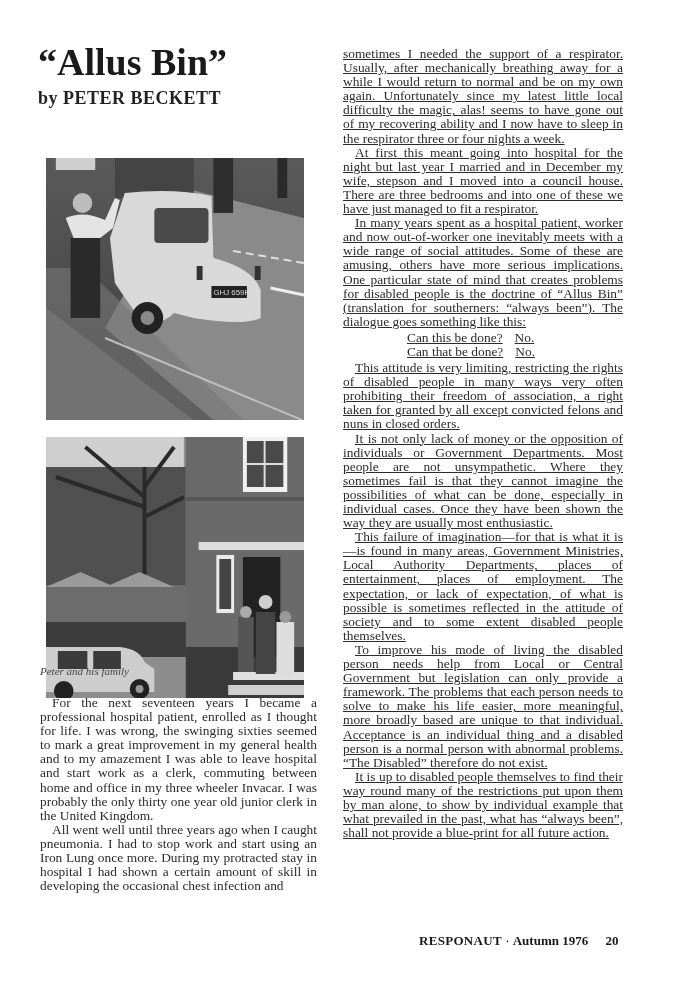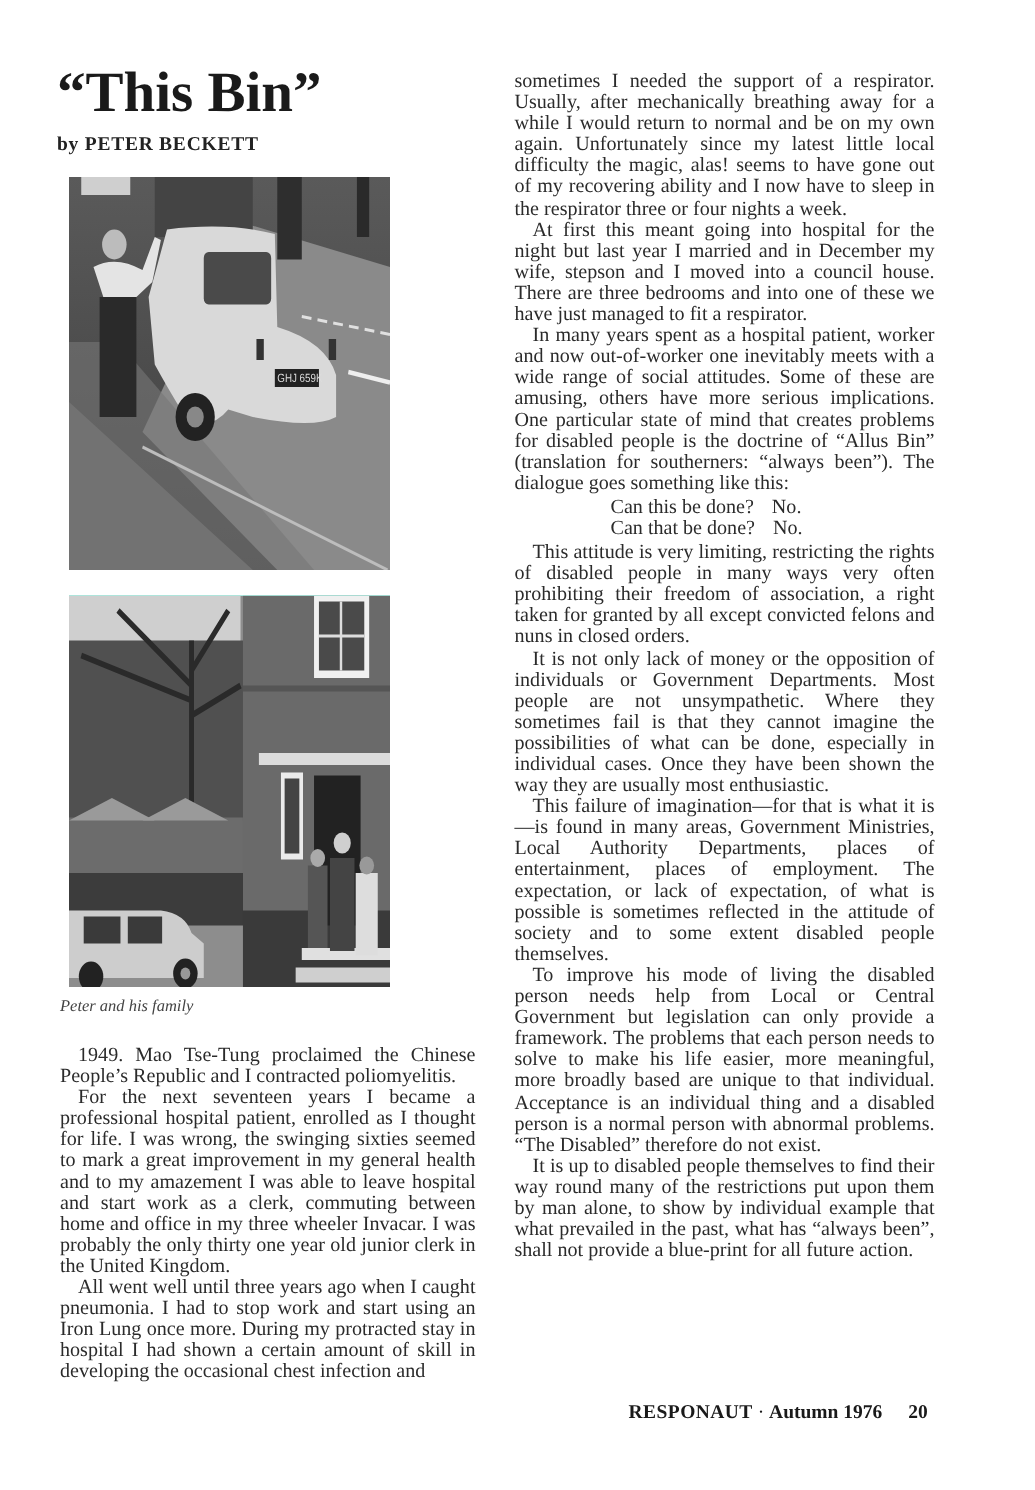--- a/index.html
+++ b/index.html
@@ -1,42 +1,42 @@
 <!DOCTYPE html>
 <html><head>
 <meta charset="utf-8">
 <style>
   html, body { margin:0; padding:0; background:#ffffff; }
   body { width:690px; height:993px; position:relative; overflow:hidden; color:#2a2a2a;
          font-family:"Liberation Serif","DejaVu Serif",serif; }
   .title { position:absolute; left:38px; top:40px; font-size:38px; font-weight:bold; color:#1a1a1a; letter-spacing:0px; line-height:44px; margin:0; }
-  .byline { position:absolute; left:38px; top:88px; font-size:13px; font-weight:bold; letter-spacing:0.5px; color:#222; }
+  .byline { position:absolute; left:38px; top:88px; font-size:18px; font-weight:bold; letter-spacing:0.5px; color:#222; }
   .byline .by { font-weight:bold; }
-  .photo { position:absolute; left:46px; width:214px; overflow:hidden; background:#5eead4; }
+  .photo { position:absolute; left:46px; width:258px; overflow:hidden; background:#5eead4;margin-top:40px; }
   .photo svg { display:block; width:100%; height:100%; }
   #photo1 { top:118px; height:262px; }
   #photo2 { top:397px; height:261px; }
   .caption { position:absolute; left:40px; top:665px; font-size:11px; font-style:italic; color:#444; }
   .col { position:absolute; font-size:13.4px; line-height:14.1px; text-align:justify; color:#2b2b2b; }
   .col p { margin:0; text-indent:12px; }
   .col p.noindent { text-indent:0; }
   #col-left { left:40px; top:696px; width:277px; }
-  #col-right { left:343px; top:47px; width:280px; }
+  #col-right { left:343px; top:47px; width:280px;text-decoration:underline; }
   .dialogue { margin:2px 0 2px 64px; text-indent:0; }
   .dialogue div { text-align:left; line-height:14.1px; }
   .dialogue .gap { display:inline-block; width:12px; }
   .footer { position:absolute; left:419px; top:933px; font-size:13px; color:#1a1a1a; white-space:nowrap; }
   .footer .mag { font-weight:bold; letter-spacing:0.3px; }
   .footer .season { font-weight:bold; }
   .footer .pg { font-weight:bold; margin-left:14px; }
 </style>
 </head>
 <body>
 
-<h1 class="title">“This Bin”</h1>
+<h1 class="title">“Allus Bin”</h1>
 <div class="byline">
   <span class="by">by</span>
   <span>PETER BECKETT</span>
 </div>
 
 <div class="photo" id="photo1">
   <svg viewBox="0 0 262 262" preserveAspectRatio="none">
     <defs>
       <linearGradient id="sky1" x1="0" y1="0" x2="0" y2="1">
         <stop offset="0" stop-color="#5a5a5a"></stop>
@@ -122,21 +122,20 @@
     <rect x="48" y="214" width="28" height="18" fill="#3a3a3a"></rect>
     <circle cx="95" cy="252" r="10" fill="#222"></circle>
     <circle cx="95" cy="252" r="4" fill="#999"></circle>
     <circle cx="18" cy="254" r="10" fill="#222"></circle>
   </svg>
 </div>
 
 <div class="caption">Peter and his family</div>
 
 <div class="col" id="col-left">
-  <p>1949. Mao Tse-Tung proclaimed the Chinese People’s Republic and I contracted poliomyelitis.</p>
   <p>For the next seventeen years I became a professional hospital patient, enrolled as I thought for life. I was wrong, the swinging sixties seemed to mark a great improvement in my general health and to my amazement I was able to leave hospital and start work as a clerk, commuting between home and office in my three wheeler Invacar. I was probably the only thirty one year old junior clerk in the United Kingdom.</p>
   <p>All went well until three years ago when I caught pneumonia. I had to stop work and start using an Iron Lung once more. During my protracted stay in hospital I had shown a certain amount of skill in developing the occasional chest infection and</p>
 </div>
 
 <div class="col" id="col-right">
   <p class="noindent">sometimes I needed the support of a respirator. Usually, after mechanically breathing away for a while I would return to normal and be on my own again. Unfortunately since my latest little local difficulty the magic, alas! seems to have gone out of my recovering ability and I now have to sleep in the respirator three or four nights a week.</p>
   <p>At first this meant going into hospital for the night but last year I married and in December my wife, stepson and I moved into a council house. There are three bedrooms and into one of these we have just managed to fit a respirator.</p>
   <p>In many years spent as a hospital patient, worker and now out-of-worker one inevitably meets with a wide range of social attitudes. Some of these are amusing, others have more serious implications. One particular state of mind that creates problems for disabled people is the doctrine of “Allus Bin” (translation for southerners: “always been”). The dialogue goes something like this:</p>
   <div class="dialogue">
     <div>

